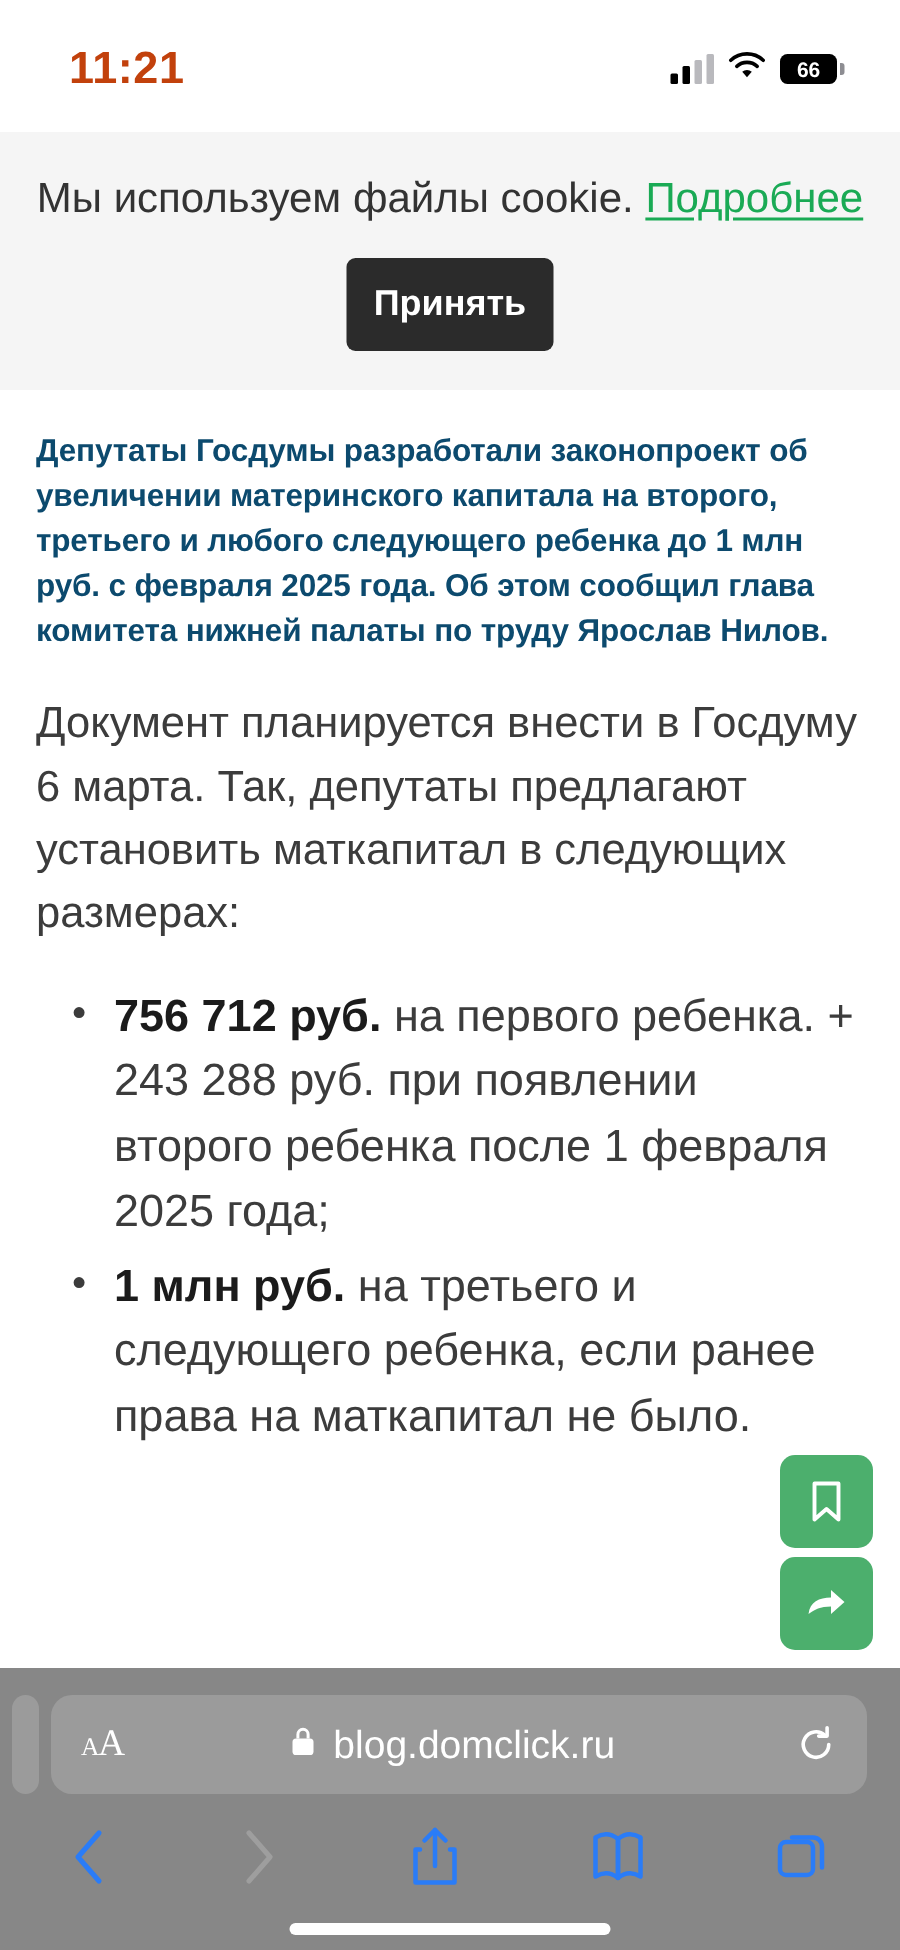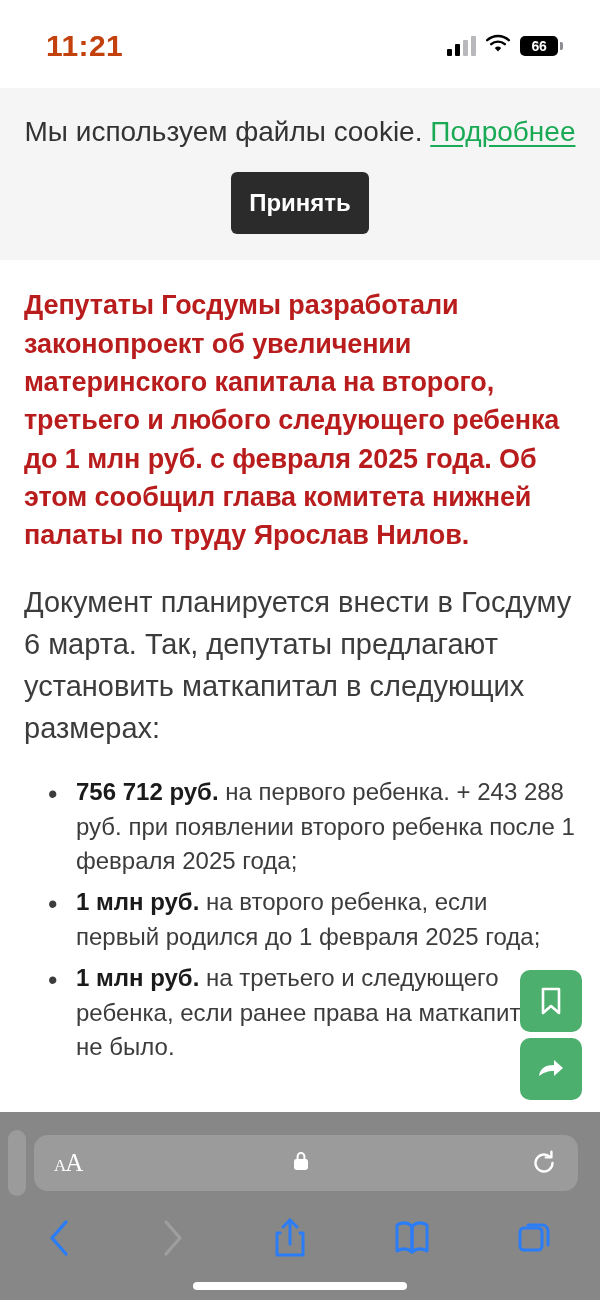--- a/index.html
+++ b/index.html
@@ -119,40 +119,40 @@
 
   
   .article {
     flex: 1 1 auto;
     padding: 26px 24px 10px 24px;
     overflow: hidden;
     position: relative;
     background: #fff;
   }
   .lead {
-    font-size: 27px;
+    font-size: 21px;
     line-height: 1.42;
     font-weight: 700;
-    color: #b91c1c;
+    color: #0c4a6e;
     letter-spacing: -0.1px;
   }
   .para {
     margin-top: 26px;
     font-size: 29px;
     line-height: 1.45;
     color: #3c3c3c;
   }
   ul.points {
     margin-top: 26px;
     padding-left: 52px;
     list-style: none;
   }
   ul.points li {
     position: relative;
-    font-size: 24px;
+    font-size: 30px;
     line-height: 1.45;
     color: #3c3c3c;
     margin-bottom: 6px;
   }
   ul.points li::before {
     content: "•";
     position: absolute;
     left: -28px;
     top: 0;
     font-size: 27px;
@@ -198,21 +198,21 @@
   .tab-edge {
     width: 18px;
     height: 66px;
     background: #9b9b9b;
     border-radius: 12px;
     flex: 0 0 18px;
     margin-left: -14px;
   }
   .addressbar {
     flex: 1 1 auto;
-    height: 56px;
+    height: 66px;
     background: #9b9b9b;
     border-radius: 14px;
     display: flex;
     align-items: center;
     justify-content: space-between;
     padding: 17px 20px;
   }
   .aa-btn {
     font-size: 25px;
     color: #ffffff;
@@ -291,23 +291,20 @@
   </div>
 
   <div class="article">
     <p class="lead">Депутаты Госдумы разработали законопроект об увеличении материнского капитала на второго, третьего и любого следующего ребенка до 1 млн руб. с февраля 2025 года. Об этом сообщил глава комитета нижней палаты по труду Ярослав Нилов.</p>
     <p class="para">Документ планируется внести в Госдуму 6 марта. Так, депутаты предлагают установить маткапитал в следующих размерах:</p>
     <ul class="points">
       <li>
         <b>756 712 руб.</b><span> на первого ребенка. + 243 288 руб. при появлении второго ребенка после 1 февраля 2025 года;</span>
       </li>
       <li>
-        <b>1 млн руб.</b><span> на второго ребенка, если первый родился до 1 февраля 2025 года;</span>
-      </li>
-      <li>
         <b>1 млн руб.</b><span> на третьего и следующего ребенка, если ранее права на маткапитал не было.</span>
       </li>
     </ul>
 
     <div class="fabs">
       <button class="fab">
         <span>
           <svg width="26" height="30" viewBox="0 0 26 30">
             <path d="M5 3h16v24l-8-7-8 7V3z" fill="none" stroke="#fff" stroke-width="2.6" stroke-linejoin="round"></path>
           </svg>
@@ -330,20 +327,21 @@
         <span class="aa-btn">
           <small>A</small>A
         </span>
         <span class="url-wrap">
           <span>
             <svg width="20" height="24" viewBox="0 0 20 24">
               <rect x="3" y="10" width="14" height="11" rx="2.4" fill="#fff"></rect>
               <path d="M6.6 10V7.3a3.4 3.4 0 016.8 0V10" fill="none" stroke="#fff" stroke-width="2"></path>
             </svg>
           </span>
+          <span class="url-text">blog.domclick.ru</span>
         </span>
         <span class="reload-btn">
           <svg width="28" height="28" viewBox="0 0 28 28">
             <path d="M22.5 14a8.5 8.5 0 11-2.6-6.1" fill="none" stroke="#fff" stroke-width="2.4" stroke-linecap="round"></path>
             <path d="M21.4 2.8v5.6h-5.6" fill="none" stroke="#fff" stroke-width="2.4" stroke-linecap="round" stroke-linejoin="round"></path>
           </svg>
         </span>
       </div>
     </div>
 

